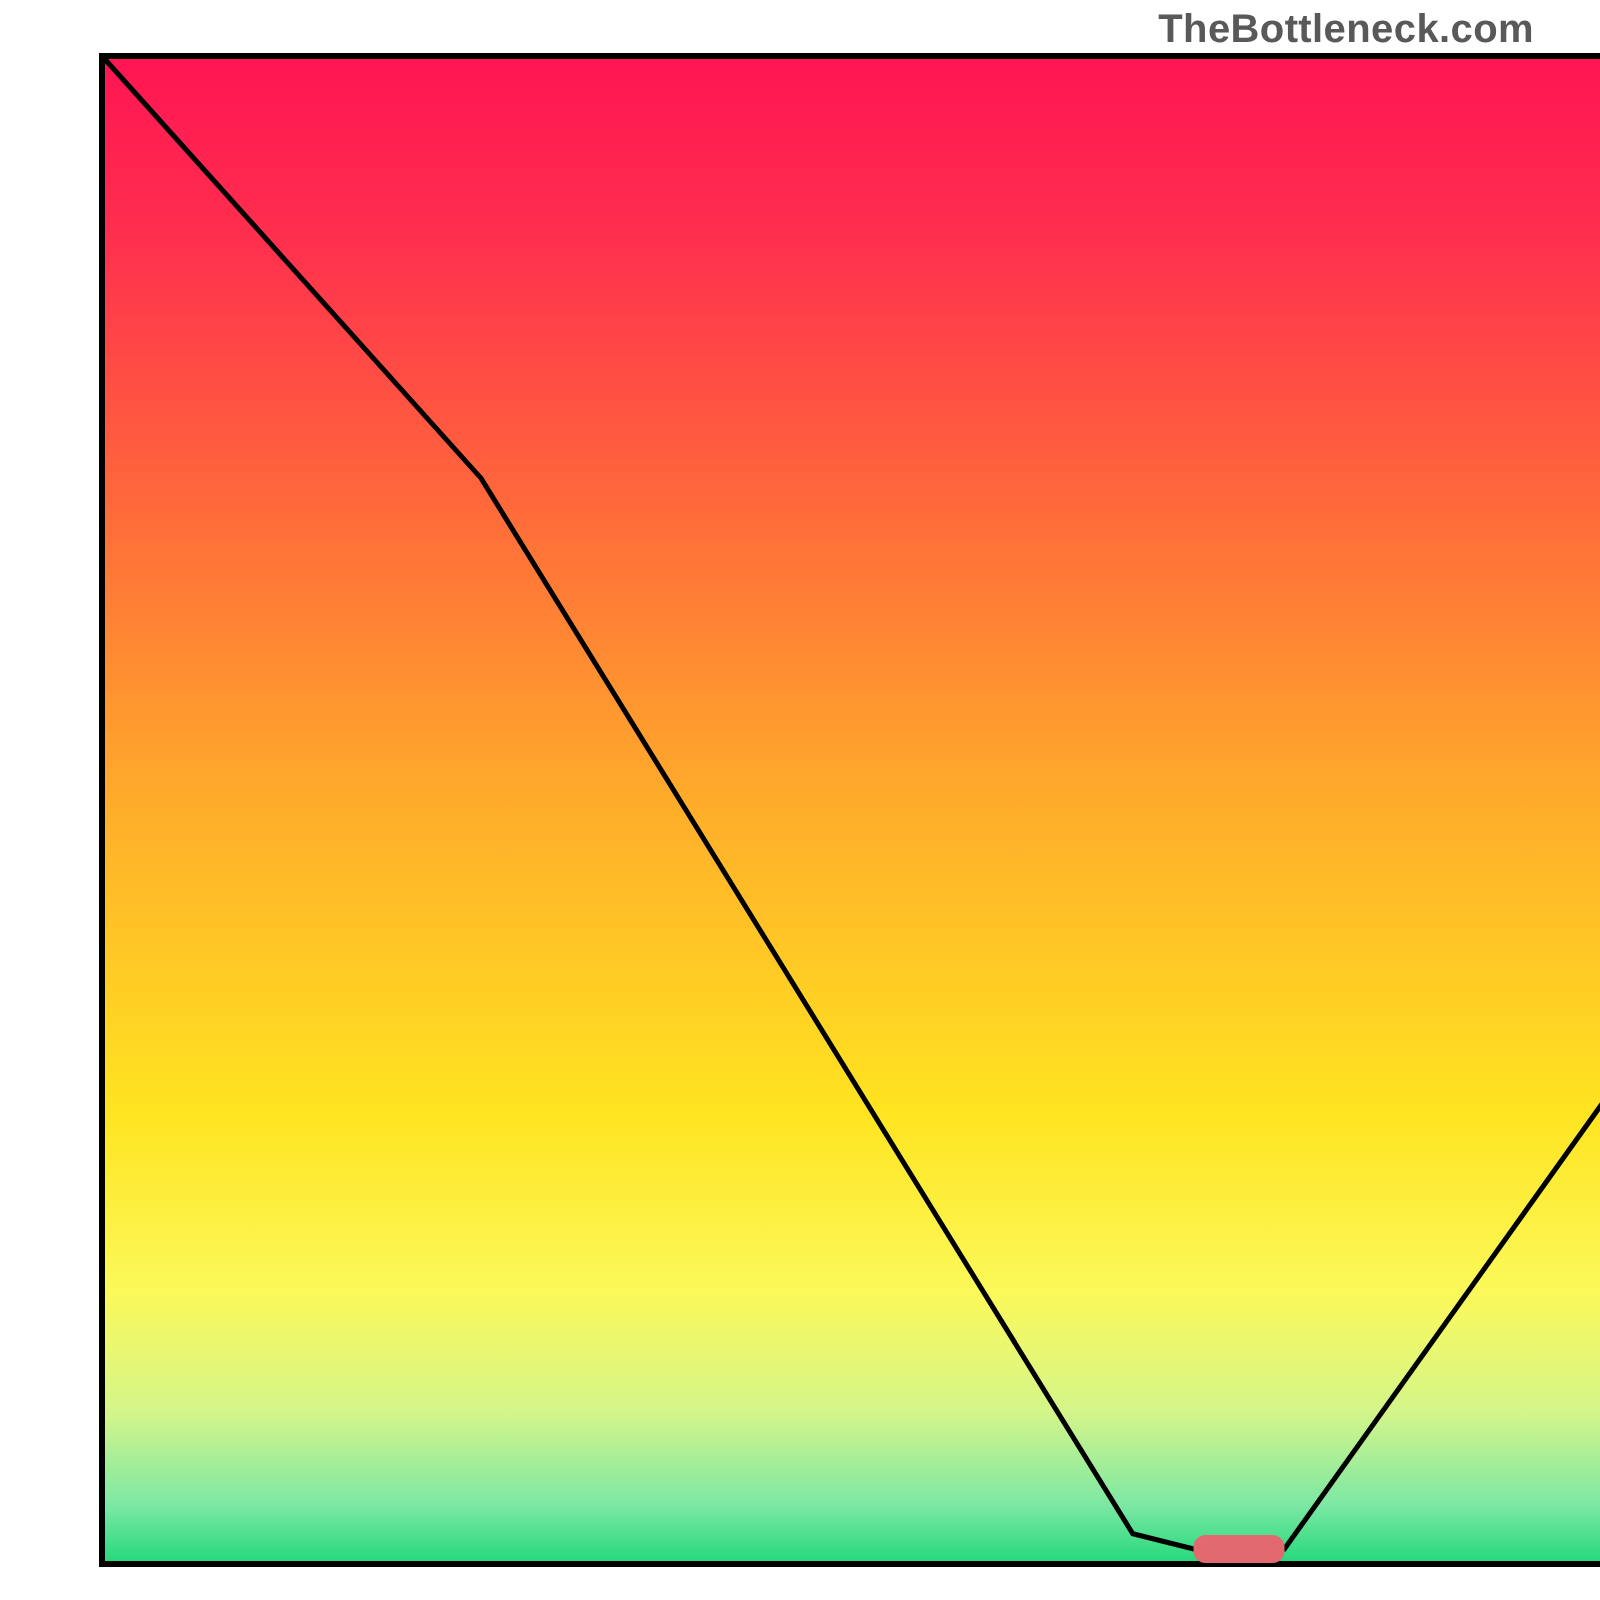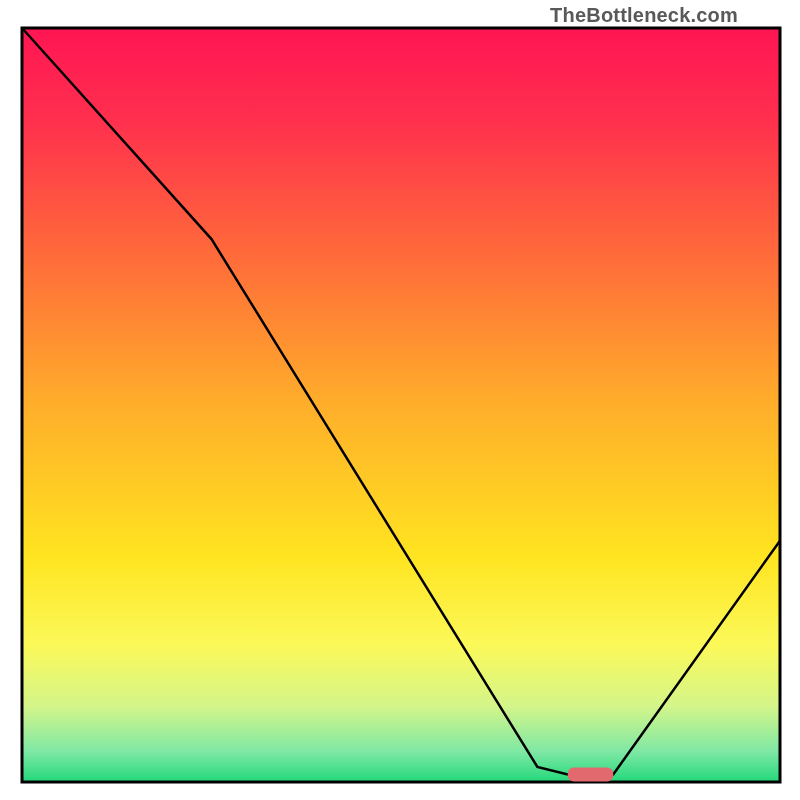--- a/index.html
+++ b/index.html
@@ -7,20 +7,21 @@
     padding: 0;
     width: 800px;
     height: 800px;
     background: #ffffff;
     font-family: Arial, Helvetica, sans-serif;
   }
   .container {
     position: relative;
     width: 748px;
     height: 800px;
+    padding-left: 29px;
   }
   .watermark {
     position: absolute;
     top: 4px;
     right: 10px;
     font-size: 20px;
     font-weight: 600;
     color: #595959;
     letter-spacing: 0.2px;
   }

